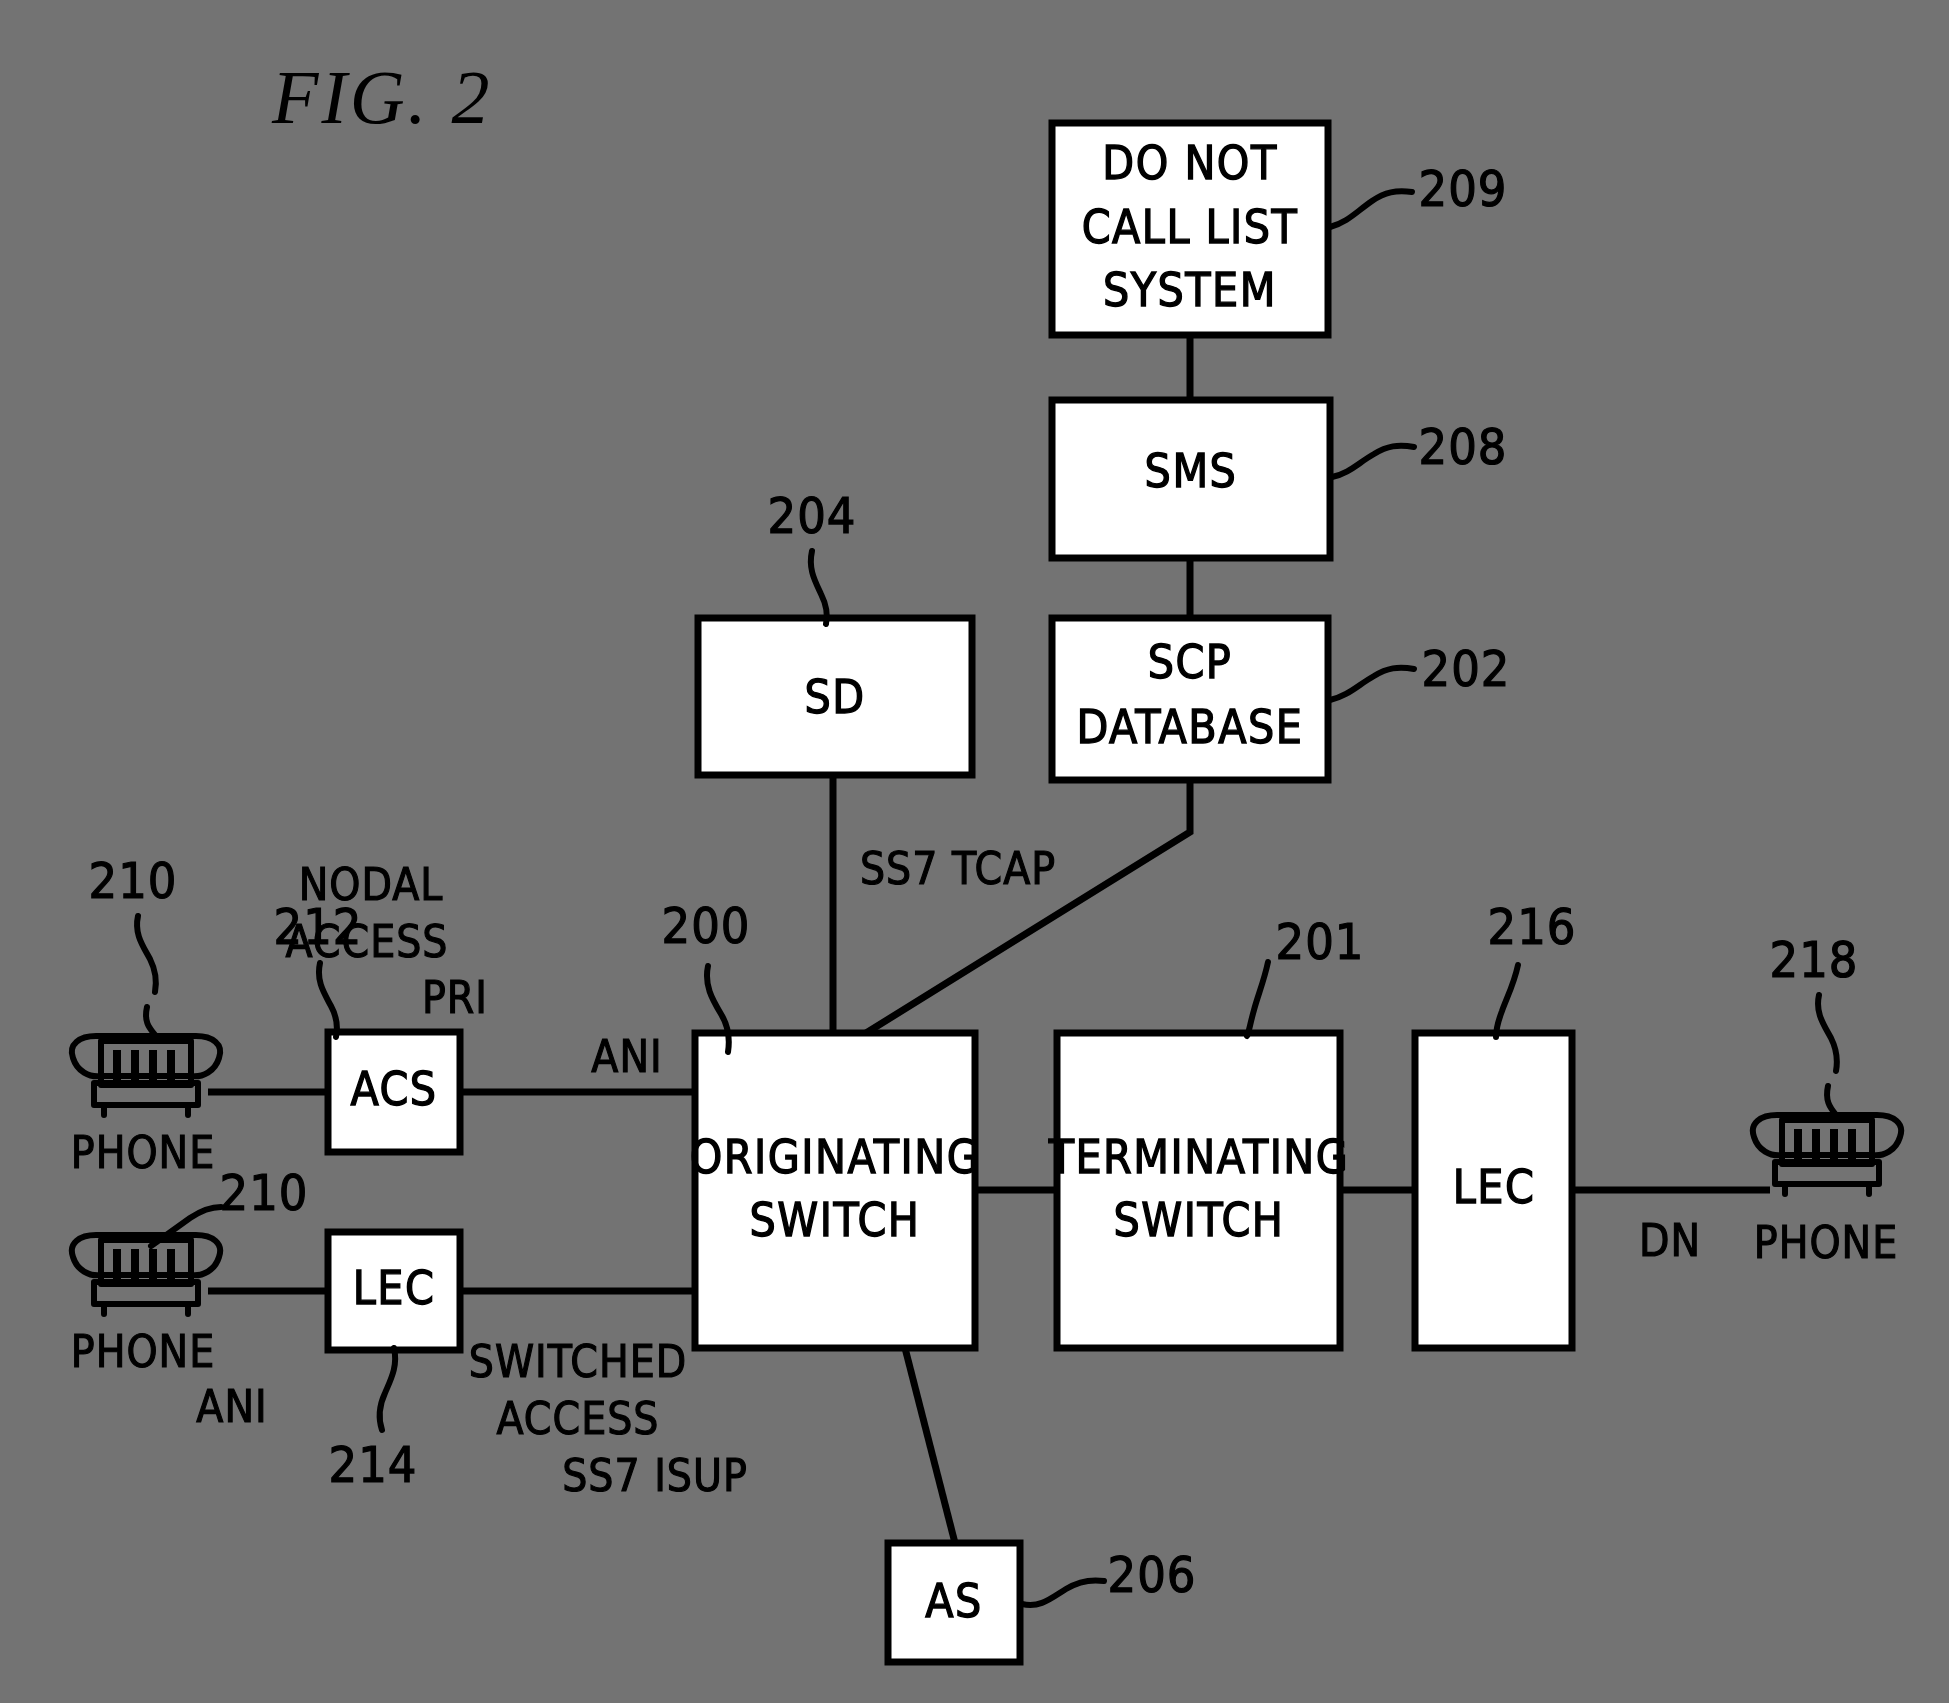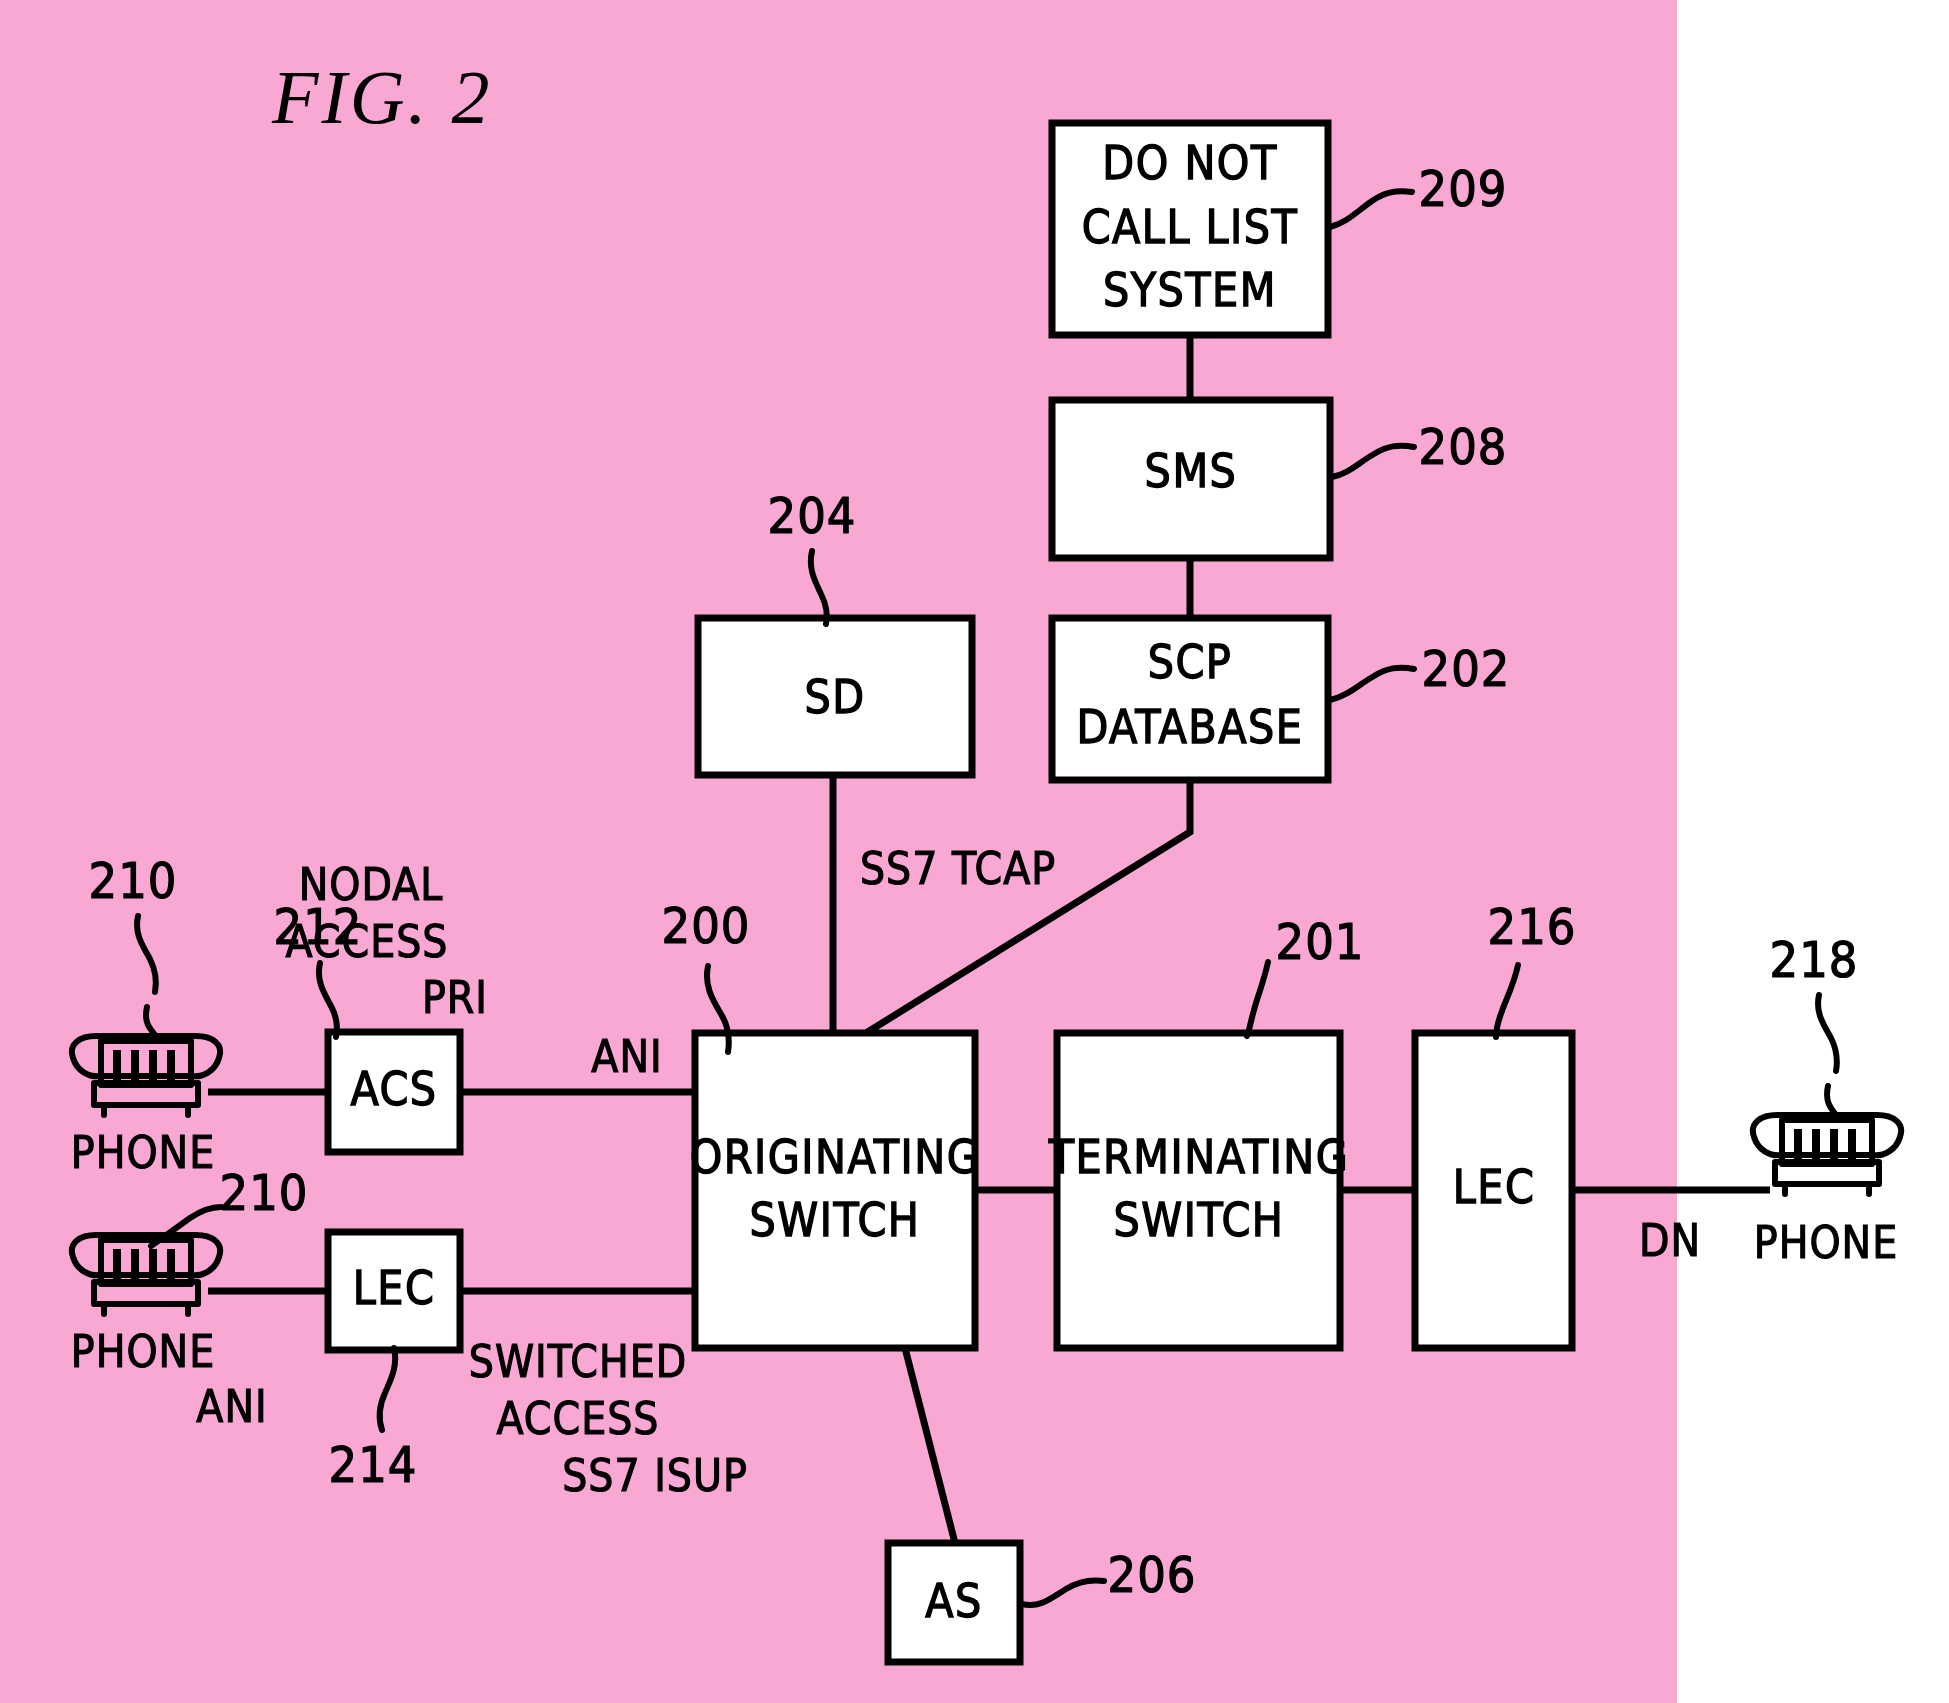--- a/index.html
+++ b/index.html
@@ -9,23 +9,23 @@
     background: #ffffff;
   }
   body {
     width: 1949px;
     height: 1703px;
     overflow: hidden;
     font-family: "Liberation Sans", sans-serif;
   }
   #figure-root {
     position: relative;
-    width: 1677px;
+    width: 1949px;
     height: 1703px;
-    background: #f9a8d4;
+    background: #737373;
   }
   svg#diagram {
     position: absolute;
     top: 0;
     left: 0;
     width: 1949px;
     height: 1703px;
     display: block;
   }
   .box-rect {

